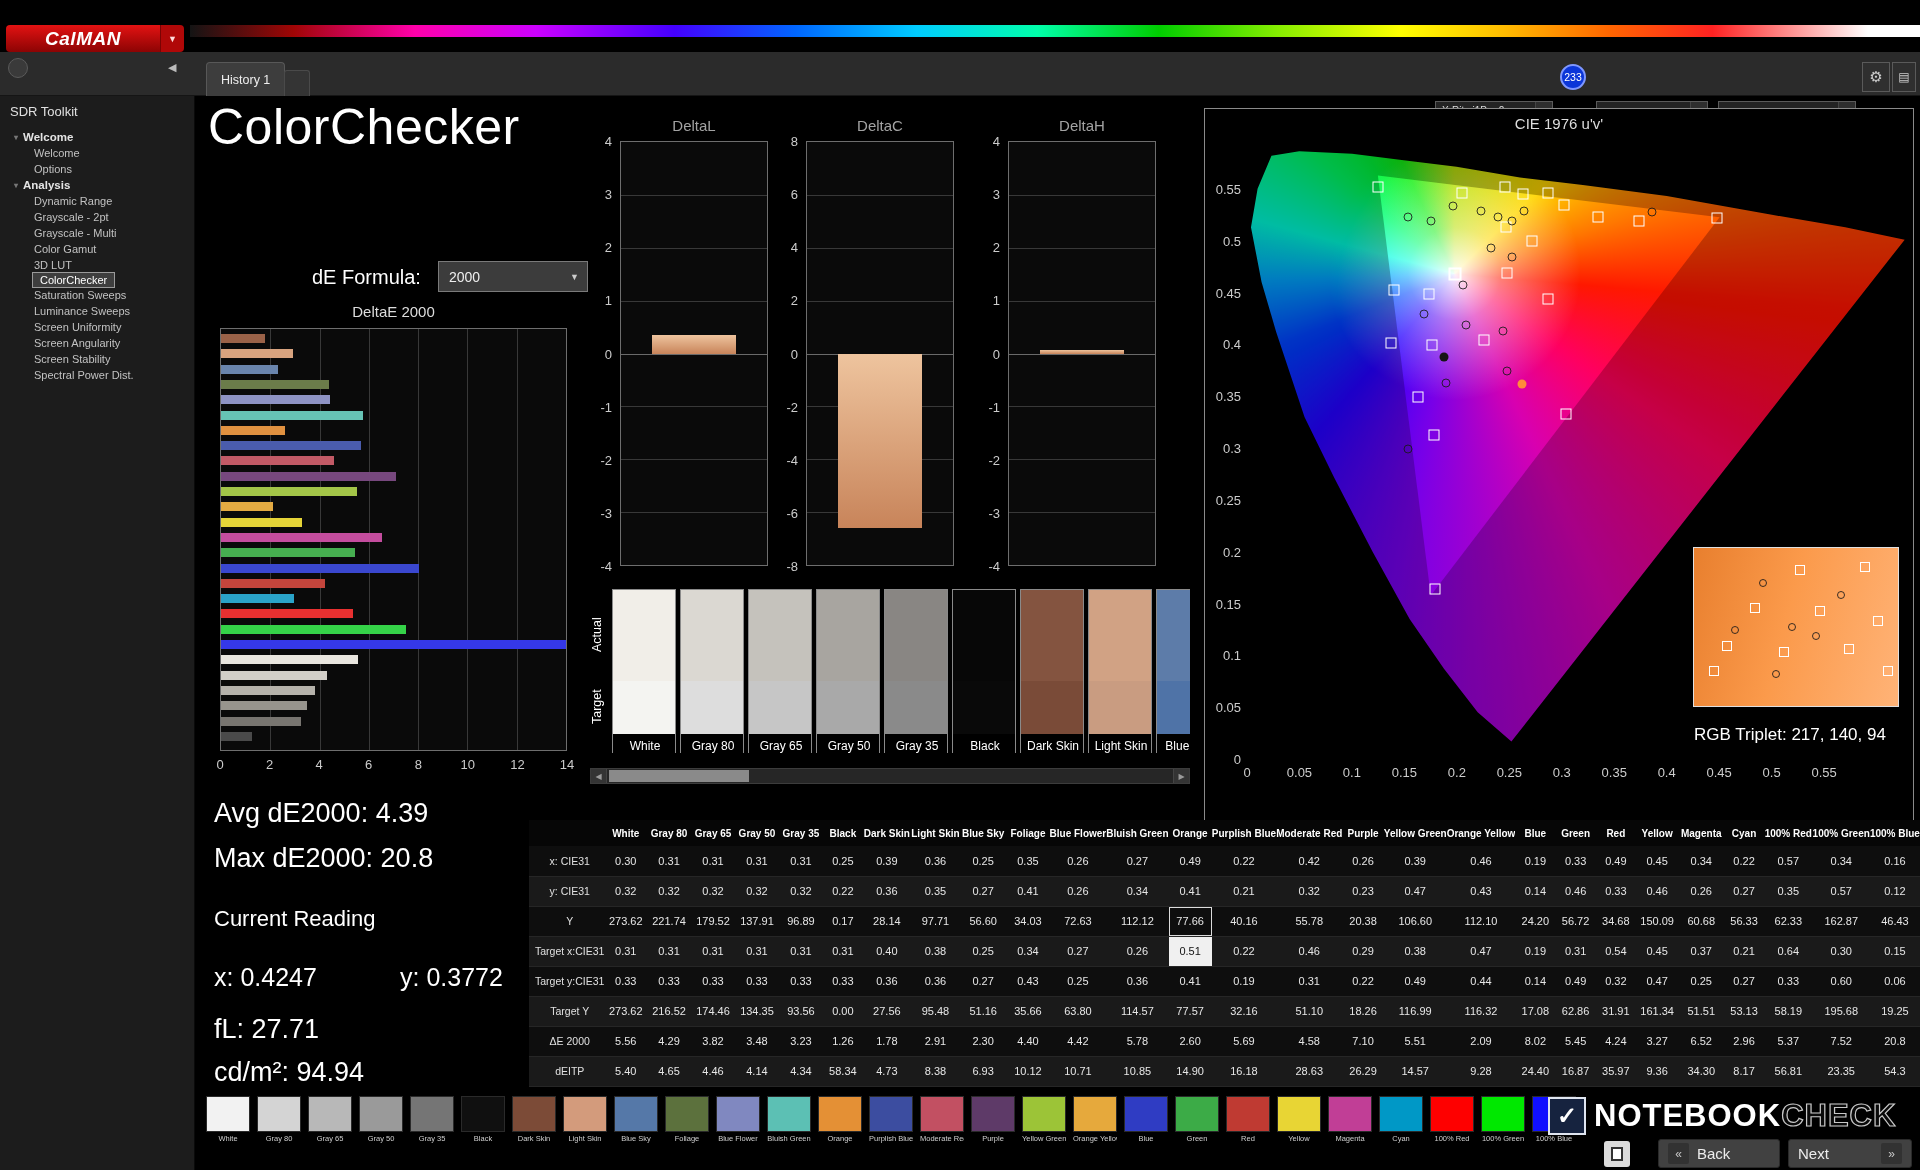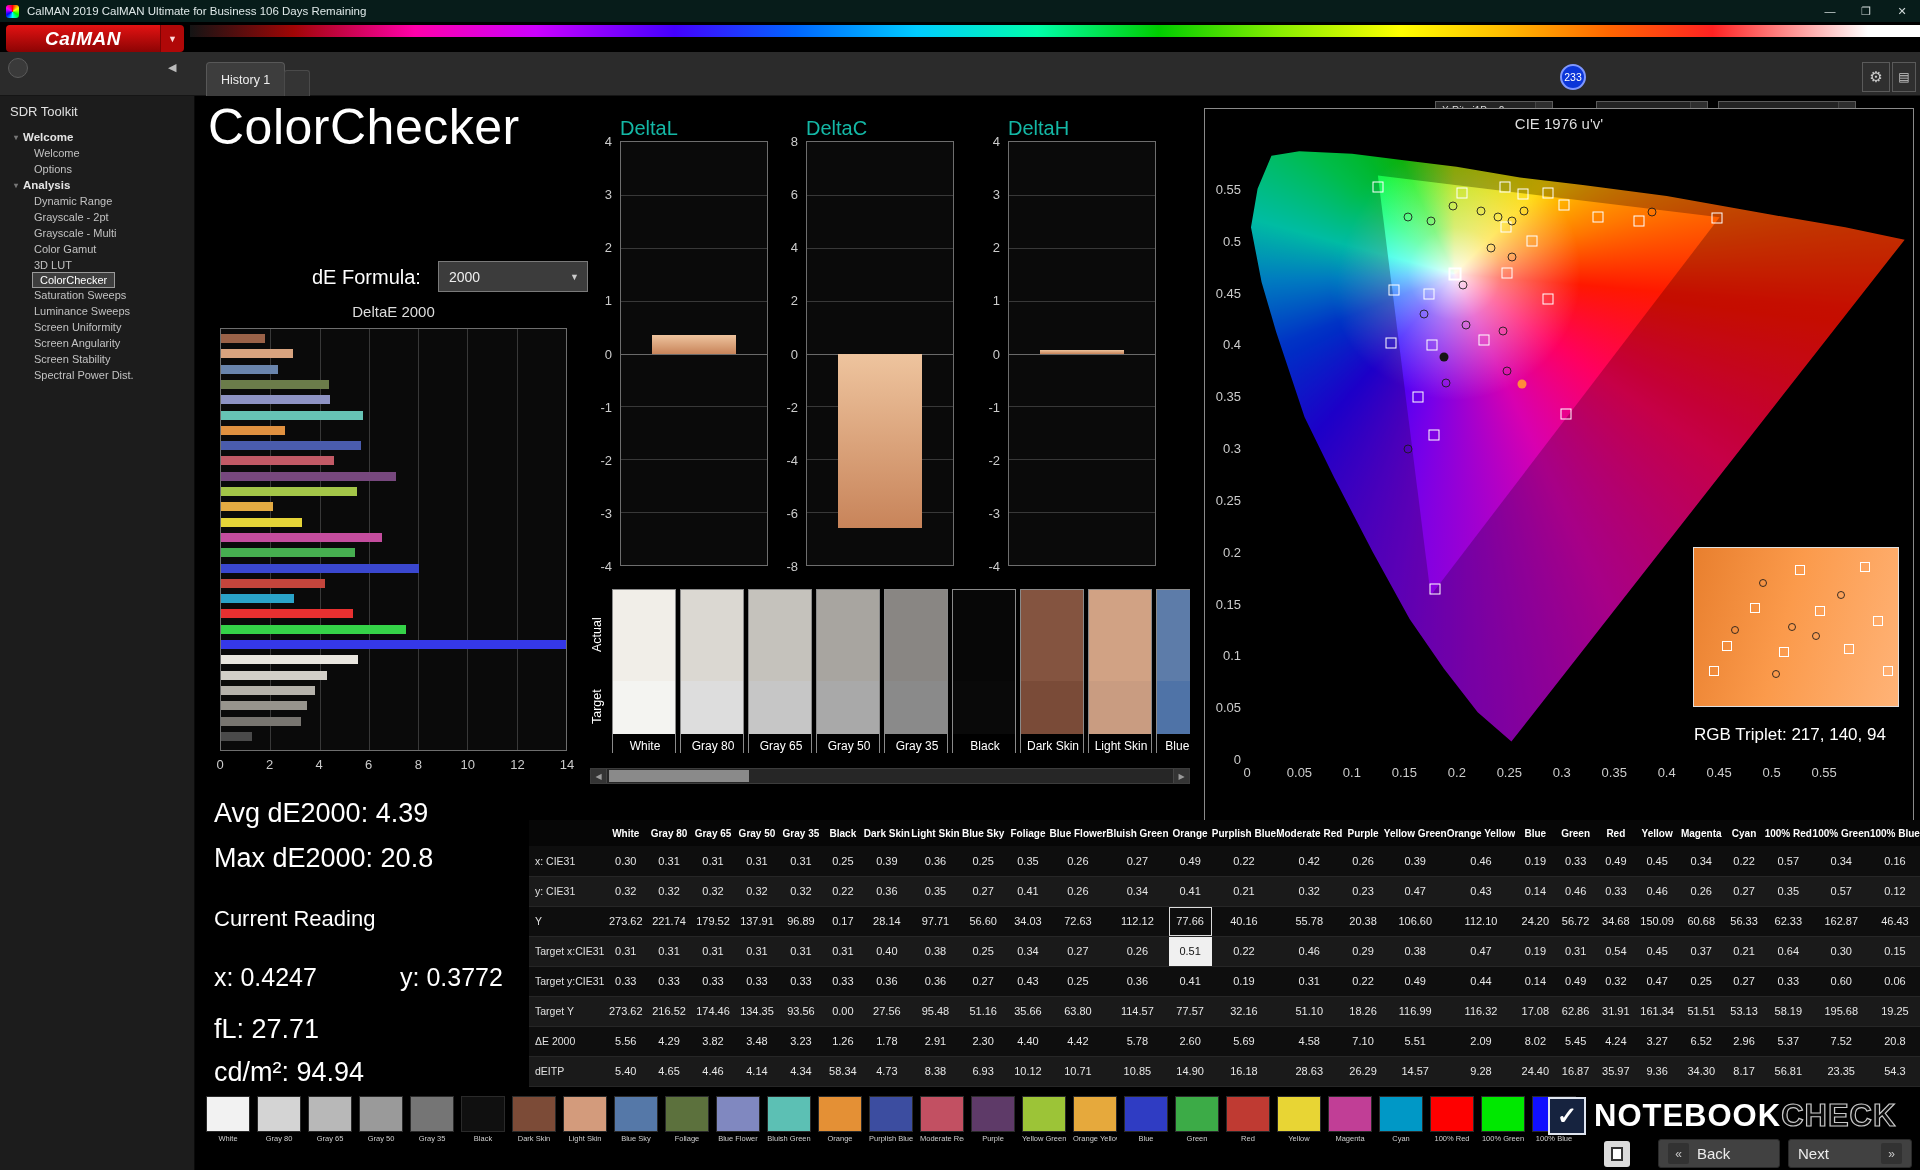--- a/index.html
+++ b/index.html
@@ -58,21 +58,21 @@
   .vgrid{position:absolute;top:0;bottom:0;width:1px;background:#383838;}
   .deE-bar{position:absolute;left:0;height:9px;}
   #deE-xlabels{position:absolute;left:220px;top:757px;width:347px;height:16px;}
   .deE-xlab{position:absolute;transform:translateX(-50%);font-size:13px;color:#ccc;}
 
   
   .dchart{position:absolute;width:200px;height:478px;}
   #chartL{left:578px;top:117px;}
   #chartC{left:764px;top:117px;}
   #chartH{left:966px;top:117px;}
-  .dc-title{margin-left:42px;width:148px;font-size:20px;color:#14b8a6;}
+  .dc-title{margin-left:42px;width:148px;text-align:center;font-size:15px;color:#a3a3a3;}
   .dc-plot{position:absolute;left:42px;top:24px;width:148px;height:425px;background:#0a0a0a;border:1px solid #6e6e6e;}
   .hgrid{position:absolute;left:0;right:0;height:1px;background:#383838;}
   .hgrid.zero{background:#6a6a6a;}
   .dc-tick{position:absolute;left:0;width:34px;text-align:right;font-size:13px;color:#ccc;transform:translateY(-7px);}
   .dc-bar{position:absolute;left:21%;width:58%;background:linear-gradient(180deg,#eec49e,#c8845a);}
 
   
   #compare{position:absolute;left:590px;top:589px;width:600px;height:172px;overflow:hidden;}
   .cmp-rot{position:absolute;left:0;width:18px;writing-mode:vertical-rl;transform:rotate(180deg);font-size:12.5px;color:#fff;text-align:center;}
   #cmp-cols{position:absolute;left:22px;top:0;right:0;bottom:0;}
@@ -117,21 +117,21 @@
   #st-y{left:400px;top:963px;font-size:25px;}
   #st-fl{top:1014px;font-size:27px;}
   #st-cd{top:1057px;font-size:27px;}
 
   
   #table-wrap{position:absolute;left:529px;top:820px;width:1391px;height:270px;overflow:hidden;}
   #table-wrap table{border-collapse:collapse;table-layout:fixed;}
   #table-wrap th,#table-wrap td{overflow:hidden;white-space:nowrap;}
   #table-wrap thead th{height:26px;font-size:10px;color:#fff;font-weight:bold;text-align:center;background:#060606;}
   #table-wrap tbody td{height:30px;font-size:11px;color:#e6e6e6;text-align:center;}
-  #table-wrap tbody th{font-size:10.5px;color:#e0e0e0;text-align:left;padding-left:6px;font-weight:normal;}
+  #table-wrap tbody th{font-size:10.5px;color:#e0e0e0;text-align:center;padding-left:6px;font-weight:normal;}
   #table-wrap tbody tr:nth-child(odd){background:#0e0e0e;}
   #table-wrap tbody tr:nth-child(even){background:#1a1a1a;}
   #table-wrap tbody tr{border-bottom:1px solid #262626;}
   .cell-sel{background:#f0f0f0 !important;color:#111 !important;}
   .cell-box{box-shadow:inset 0 0 0 1px #dcdcdc;}
 
   
   #strip{position:absolute;left:206px;top:1096px;display:flex;gap:7px;}
   .chip{width:44px;}
   .chip-sw{height:36px;border:1px solid #2a2a2a;}
@@ -147,29 +147,20 @@
   .nav-btn{position:absolute;top:1139px;height:29px;background:#414141;border:1px solid #2a2a2a;border-radius:3px;display:flex;align-items:center;gap:8px;padding:0 9px;font-size:15px;color:#ececec;z-index:11;}
   #btn-back{left:1658px;width:122px;}
   #btn-next{left:1788px;width:124px;justify-content:space-between;}
   .chev{width:21px;height:21px;background:#323232;border-radius:2px;display:flex;align-items:center;justify-content:center;color:#c8c8c8;font-size:12px;}
 </style>
 </head>
 <body>
 
 <div id="app">
 
-  <div id="titlebar">
-    <div id="app-icon"></div>
-    <span>CalMAN 2019 CalMAN Ultimate for Business 106 Days Remaining</span>
-    <div class="win-controls">
-      <div class="win-btn">—</div>
-      <div class="win-btn">❐</div>
-      <div class="win-btn">✕</div>
-    </div>
-  </div>
 
   <div id="logo">
     <div id="logo-main">CalMAN</div>
     <div id="logo-arrow">▼</div>
   </div>
   <div id="rainbow"></div>
 
   <div id="band"></div>
   <div id="collapse-circle"></div>
   <div id="collapse-arrow">◀</div>

